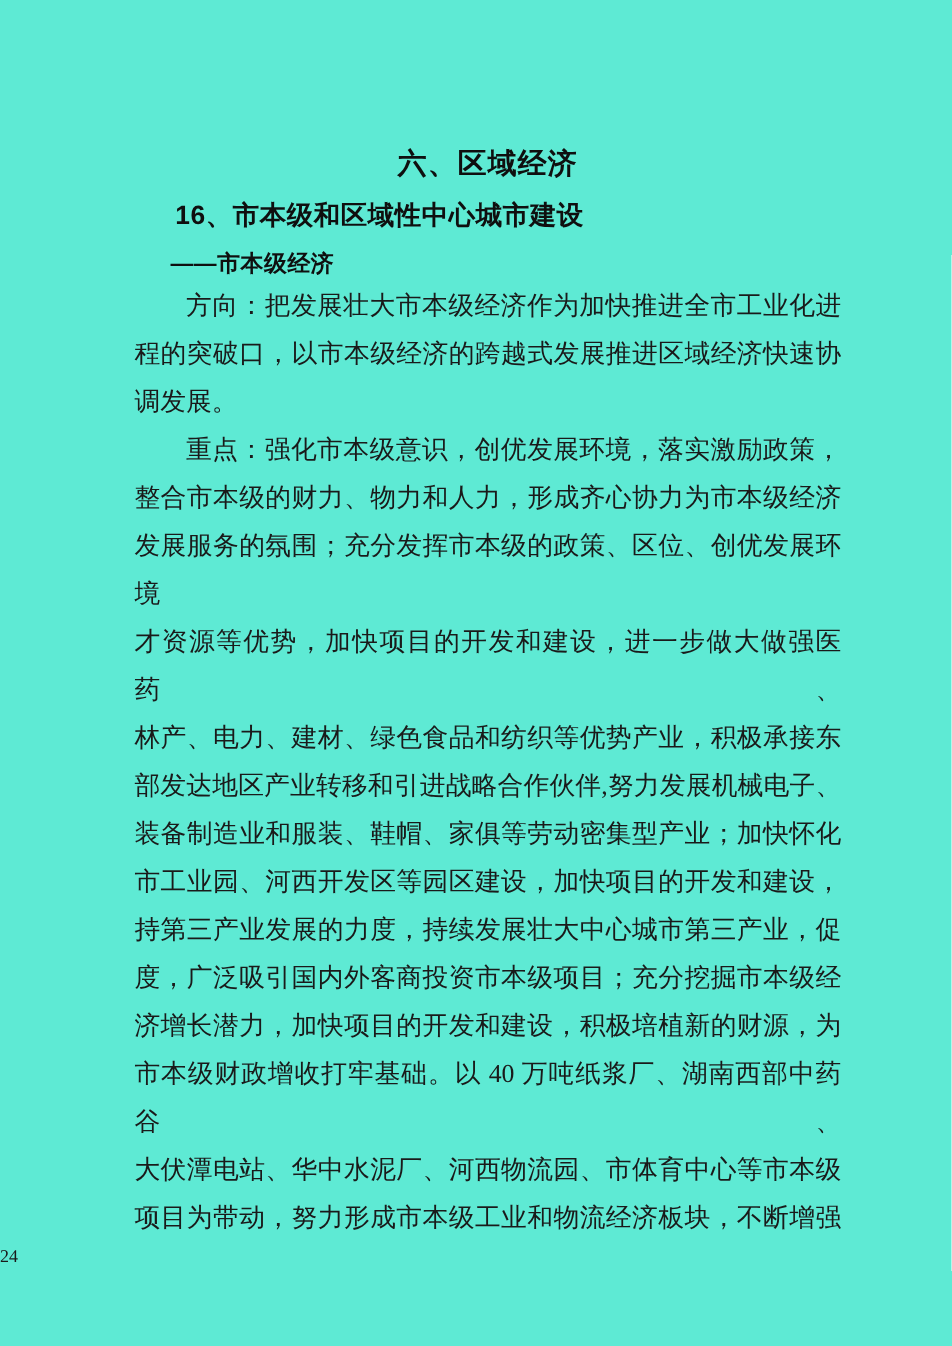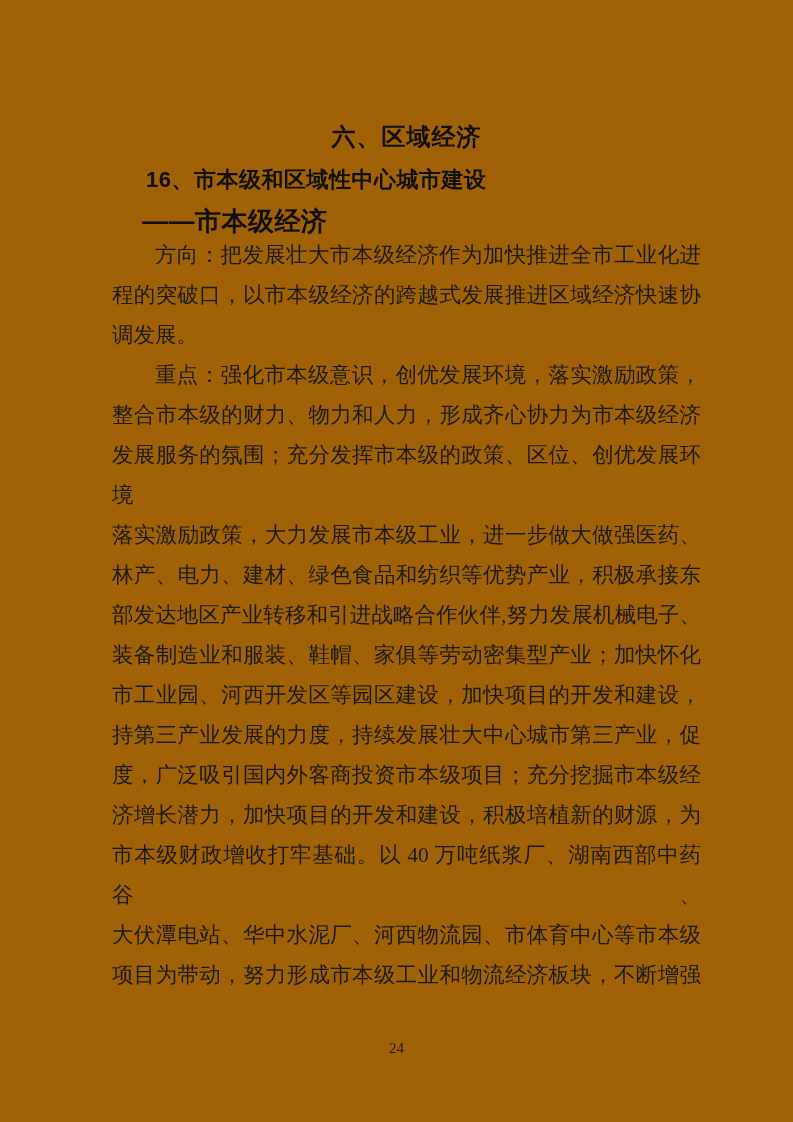--- a/index.html
+++ b/index.html
@@ -4,21 +4,21 @@
 <style>
   html, body {
     margin: 0;
     padding: 0;
     background: #ffffff;
   }
   .page {
     position: relative;
     width: 793px;
     height: 1122px;
-    background: #a16207;
+    background: #5eead4;
     color: #161616;
     font-family: "Liberation Serif", "DejaVu Serif", serif;
     overflow: hidden;
   }
   .content {
     position: absolute;
     left: 112px;
     top: 0;
     width: 589px;
   }
@@ -38,21 +38,21 @@
     font-weight: bold;
     font-size: 22px;
     line-height: 28px;
     letter-spacing: 0.5px;
     color: #0f0f0f;
   }
   .subheading {
     margin: 13px 0 0 30px;
     font-family: "Liberation Sans", "DejaVu Sans", sans-serif;
     font-weight: bold;
-    font-size: 26px;
+    font-size: 19px;
     line-height: 28px;
     letter-spacing: 0.5px;
     color: #0f0f0f;
   }
   .body-text {
   }
   .para {
     margin: 0;
   }
   .line {
@@ -66,21 +66,20 @@
     text-indent: 43px;
   }
   .line.short {
     text-align-last: left;
   }
   .page-number {
     position: absolute;
     left: 0;
     top: 1038px;
     width: 100%;
-    text-align: center;
     font-size: 15px;
     line-height: 20px;
     color: #1a1a1a;
   }
 </style>
 </head>
 <body>
 
 <div class="page">
   <div class="content">
@@ -96,21 +95,21 @@
       <div class="para">
         <div class="line first">方向：把发展壮大市本级经济作为加快推进全市工业化进</div>
         <div class="line">程的突破口，以市本级经济的跨越式发展推进区域经济快速协</div>
         <div class="line short">调发展。</div>
       </div>
 
       <div class="para">
         <div class="line first">重点：强化市本级意识，创优发展环境，落实激励政策，</div>
         <div class="line">整合市本级的财力、物力和人力，形成齐心协力为市本级经济</div>
         <div class="line">发展服务的氛围；充分发挥市本级的政策、区位、创优发展环境</div>
-        <div class="line">落实激励政策，大力发展市本级工业，进一步做大做强医药、</div>
+        <div class="line">才资源等优势，加快项目的开发和建设，进一步做大做强医药、</div>
         <div class="line">林产、电力、建材、绿色食品和纺织等优势产业，积极承接东</div>
         <div class="line">部发达地区产业转移和引进战略合作伙伴,努力发展机械电子、</div>
         <div class="line">装备制造业和服装、鞋帽、家俱等劳动密集型产业；加快怀化</div>
         <div class="line">市工业园、河西开发区等园区建设，加快项目的开发和建设，</div>
         <div class="line">持第三产业发展的力度，持续发展壮大中心城市第三产业，促</div>
         <div class="line">度，广泛吸引国内外客商投资市本级项目；充分挖掘市本级经</div>
         <div class="line">济增长潜力，加快项目的开发和建设，积极培植新的财源，为</div>
         <div class="line">市本级财政增收打牢基础。以 40 万吨纸浆厂、湖南西部中药谷、</div>
         <div class="line">大伏潭电站、华中水泥厂、河西物流园、市体育中心等市本级</div>
         <div class="line">项目为带动，努力形成市本级工业和物流经济板块，不断增强</div>

